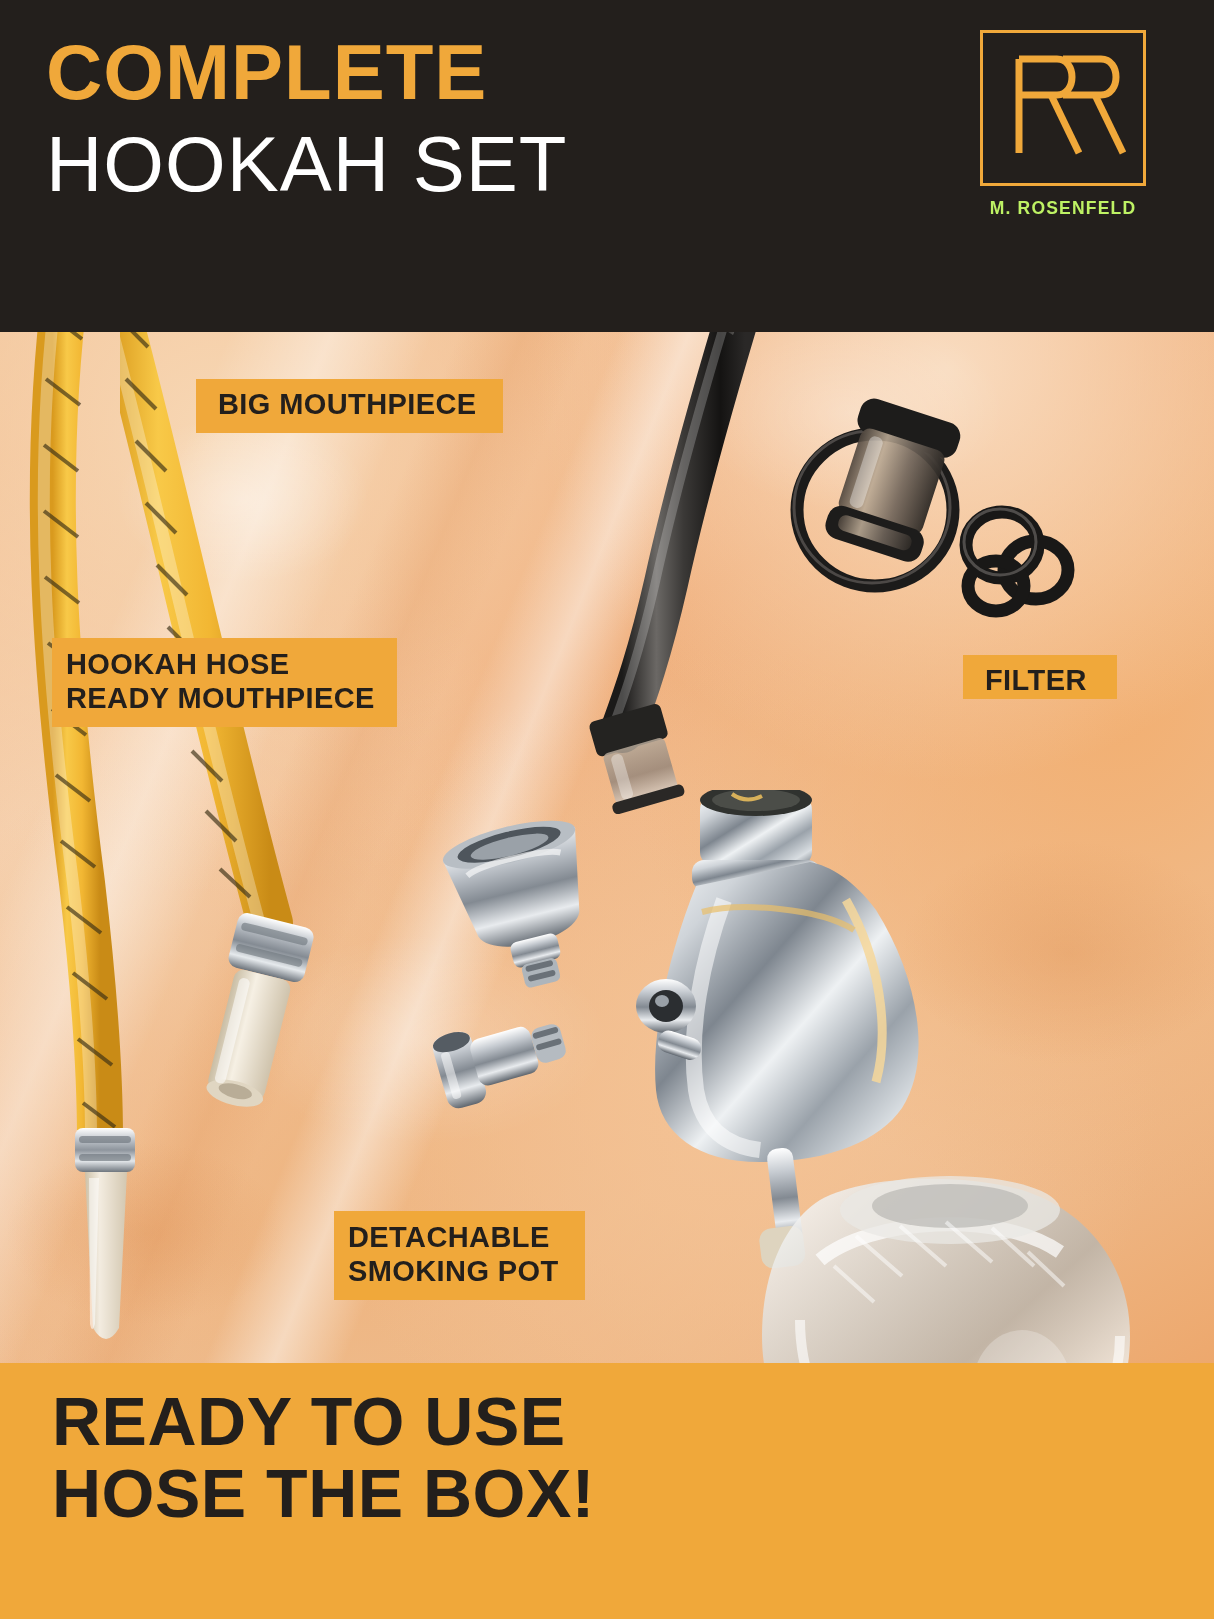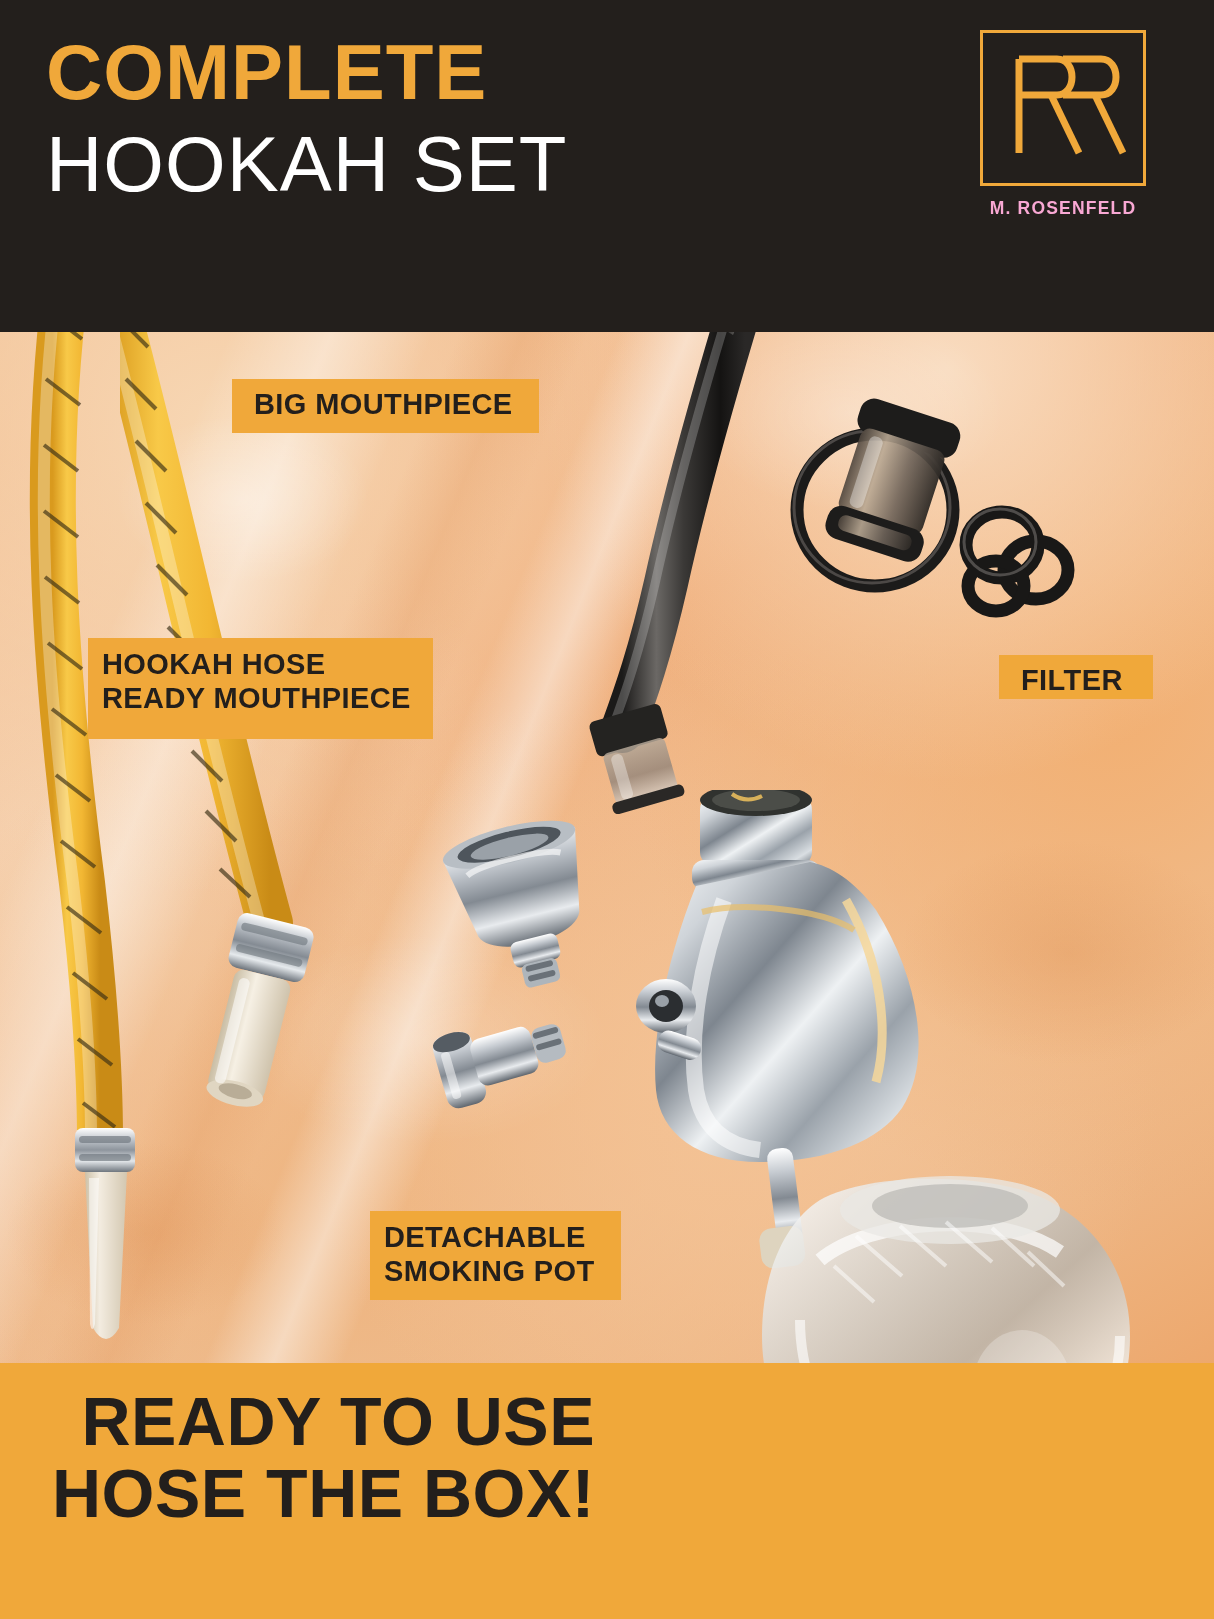--- a/index.html
+++ b/index.html
@@ -60,21 +60,21 @@
   .brand-mark {
     width: 160px;
     height: 150px;
     margin: 0 auto;
     border: 3px solid #f0a83a;
     position: relative;
   }
   .brand-mark svg { display: block; }
   .brand-name {
     margin-top: 12px;
-    color: #f9a8d4;
+    color: #bef264;
     font-size: 17.5px;
     font-weight: bold;
     letter-spacing: 1.2px;
   }
 
   
   .bg {
     position: absolute;
     left: 0; top: 283px;
     width: 1214px;
@@ -115,21 +115,20 @@
 
   
   .footer {
     position: absolute;
     left: 0;
     top: 1363px;
     width: 1214px;
     height: 256px;
     background: #f0a83a;
     z-index: 30;
-    text-align: right;
   }
   .footer-text {
     position: absolute;
     left: 52px;
     top: 22px;
     color: #231f1c;
     font-size: 68px;
     font-weight: bold;
     line-height: 1.06;
     letter-spacing: 0.5px;
@@ -138,33 +137,32 @@
 
   
   .label {
     position: absolute;
     background: #f0a83a;
     color: #231f1c;
     font-weight: bold;
     letter-spacing: 0.4px;
     z-index: 25;
     line-height: 1.16;
-    margin-left: 36px;
   }
   .label span { display: block; }
   .label-big-mouthpiece {
     left: 196px;
     top: 379px;
     padding: 9px 26px 11px 22px;
     font-size: 29px;
   }
   .label-hose {
     left: 52px;
     top: 638px;
-    padding: 10px 22px 24px 14px;
+    padding: 10px 22px 12px 14px;
     font-size: 29px;
   }
   .label-filter {
     left: 963px;
     top: 655px;
     padding: 9px 30px 1px 22px;
     font-size: 29px;
   }
   .label-pot {
     left: 334px;

